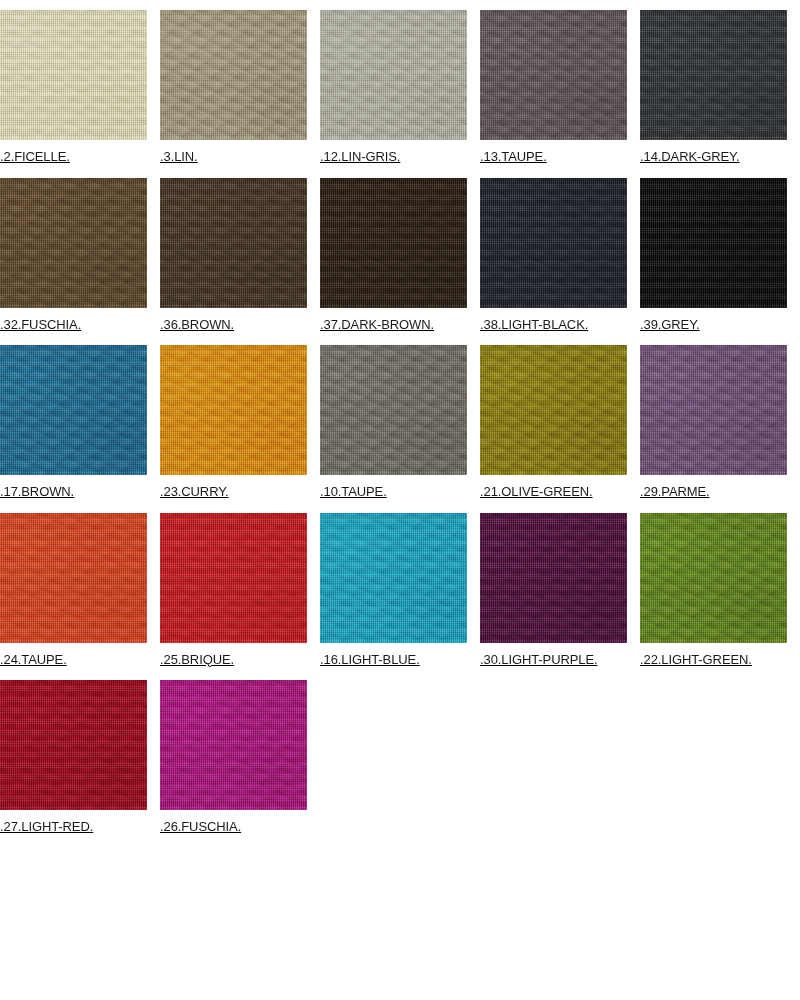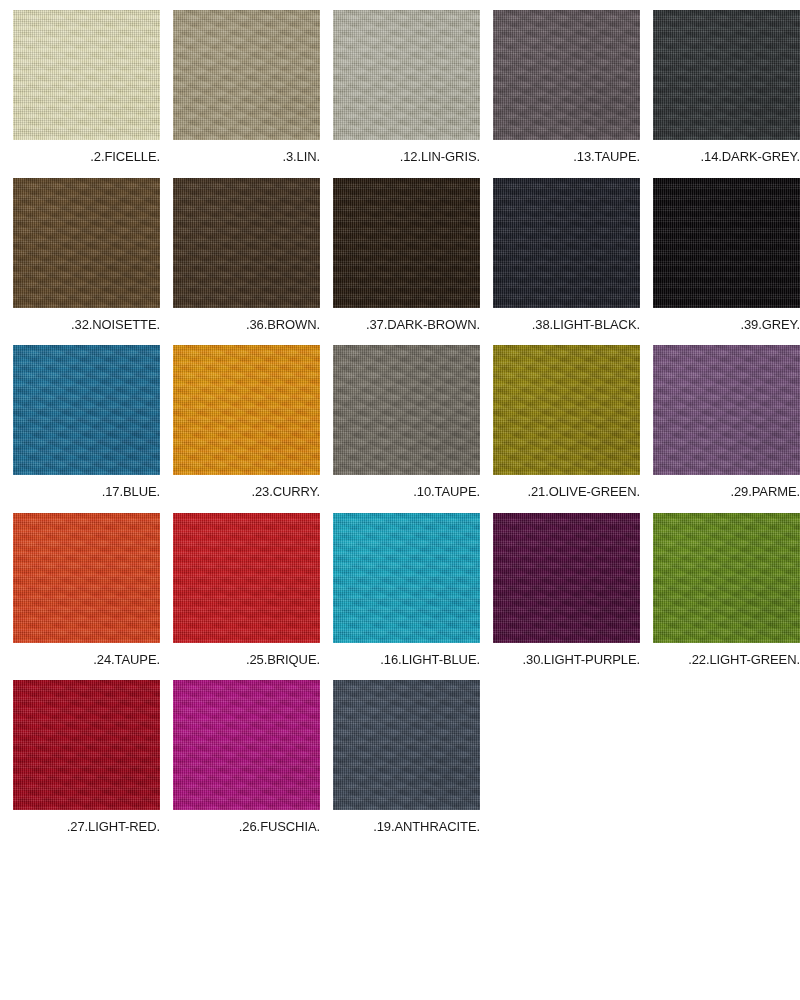--- a/index.html
+++ b/index.html
@@ -29,21 +29,22 @@
   .swatch-row {
     display: flex;
     flex-direction: row;
     width: 800px;
     height: 167.5px;
   }
   .swatch-cell {
     width: 160px;
     display: flex;
     flex-direction: column;
-    align-items: flex-end;
+    align-items: flex-start;
+    text-decoration: underline;
   }
   .swatch-chip {
     width: 147px;
     height: 130px;
     margin-top: 10px;
     position: relative;
     overflow: hidden;
     background-color: #ccc;
   }
   
@@ -125,21 +126,21 @@
           <div class="swatch-label">.13.TAUPE.</div>
         </div>
         <div class="swatch-cell">
           <div class="swatch-chip" style="background-color: rgb(44, 48, 50);"></div>
           <div class="swatch-label">.14.DARK-GREY.</div>
         </div>
       </div>
       <div class="swatch-row">
         <div class="swatch-cell">
           <div class="swatch-chip" style="background-color: rgb(92, 69, 39);"></div>
-          <div class="swatch-label">.32.NOISETTE.</div>
+          <div class="swatch-label">.32.FUSCHIA.</div>
         </div>
         <div class="swatch-cell">
           <div class="swatch-chip" style="background-color: rgb(65, 48, 31);"></div>
           <div class="swatch-label">.36.BROWN.</div>
         </div>
         <div class="swatch-cell">
           <div class="swatch-chip" style="background-color: rgb(38, 26, 14);"></div>
           <div class="swatch-label">.37.DARK-BROWN.</div>
         </div>
         <div class="swatch-cell">
@@ -147,21 +148,21 @@
           <div class="swatch-label">.38.LIGHT-BLACK.</div>
         </div>
         <div class="swatch-cell">
           <div class="swatch-chip" style="background-color: rgb(8, 6, 8);"></div>
           <div class="swatch-label">.39.GREY.</div>
         </div>
       </div>
       <div class="swatch-row">
         <div class="swatch-cell">
           <div class="swatch-chip" style="background-color: rgb(27, 106, 145);"></div>
-          <div class="swatch-label">.17.BLUE.</div>
+          <div class="swatch-label">.17.BROWN.</div>
         </div>
         <div class="swatch-cell">
           <div class="swatch-chip" style="background-color: rgb(222, 141, 11);"></div>
           <div class="swatch-label">.23.CURRY.</div>
         </div>
         <div class="swatch-cell">
           <div class="swatch-chip" style="background-color: rgb(113, 108, 98);"></div>
           <div class="swatch-label">.10.TAUPE.</div>
         </div>
         <div class="swatch-cell">
@@ -196,20 +197,16 @@
         </div>
       </div>
       <div class="swatch-row">
         <div class="swatch-cell">
           <div class="swatch-chip" style="background-color: rgb(156, 4, 24);"></div>
           <div class="swatch-label">.27.LIGHT-RED.</div>
         </div>
         <div class="swatch-cell">
           <div class="swatch-chip" style="background-color: rgb(169, 16, 122);"></div>
           <div class="swatch-label">.26.FUSCHIA.</div>
-        </div>
-        <div class="swatch-cell">
-          <div class="swatch-chip" style="background-color: rgb(60, 70, 84);"></div>
-          <div class="swatch-label">.19.ANTHRACITE.</div>
         </div>
       </div>
     </div>
 </div>
 
 </body></html>

